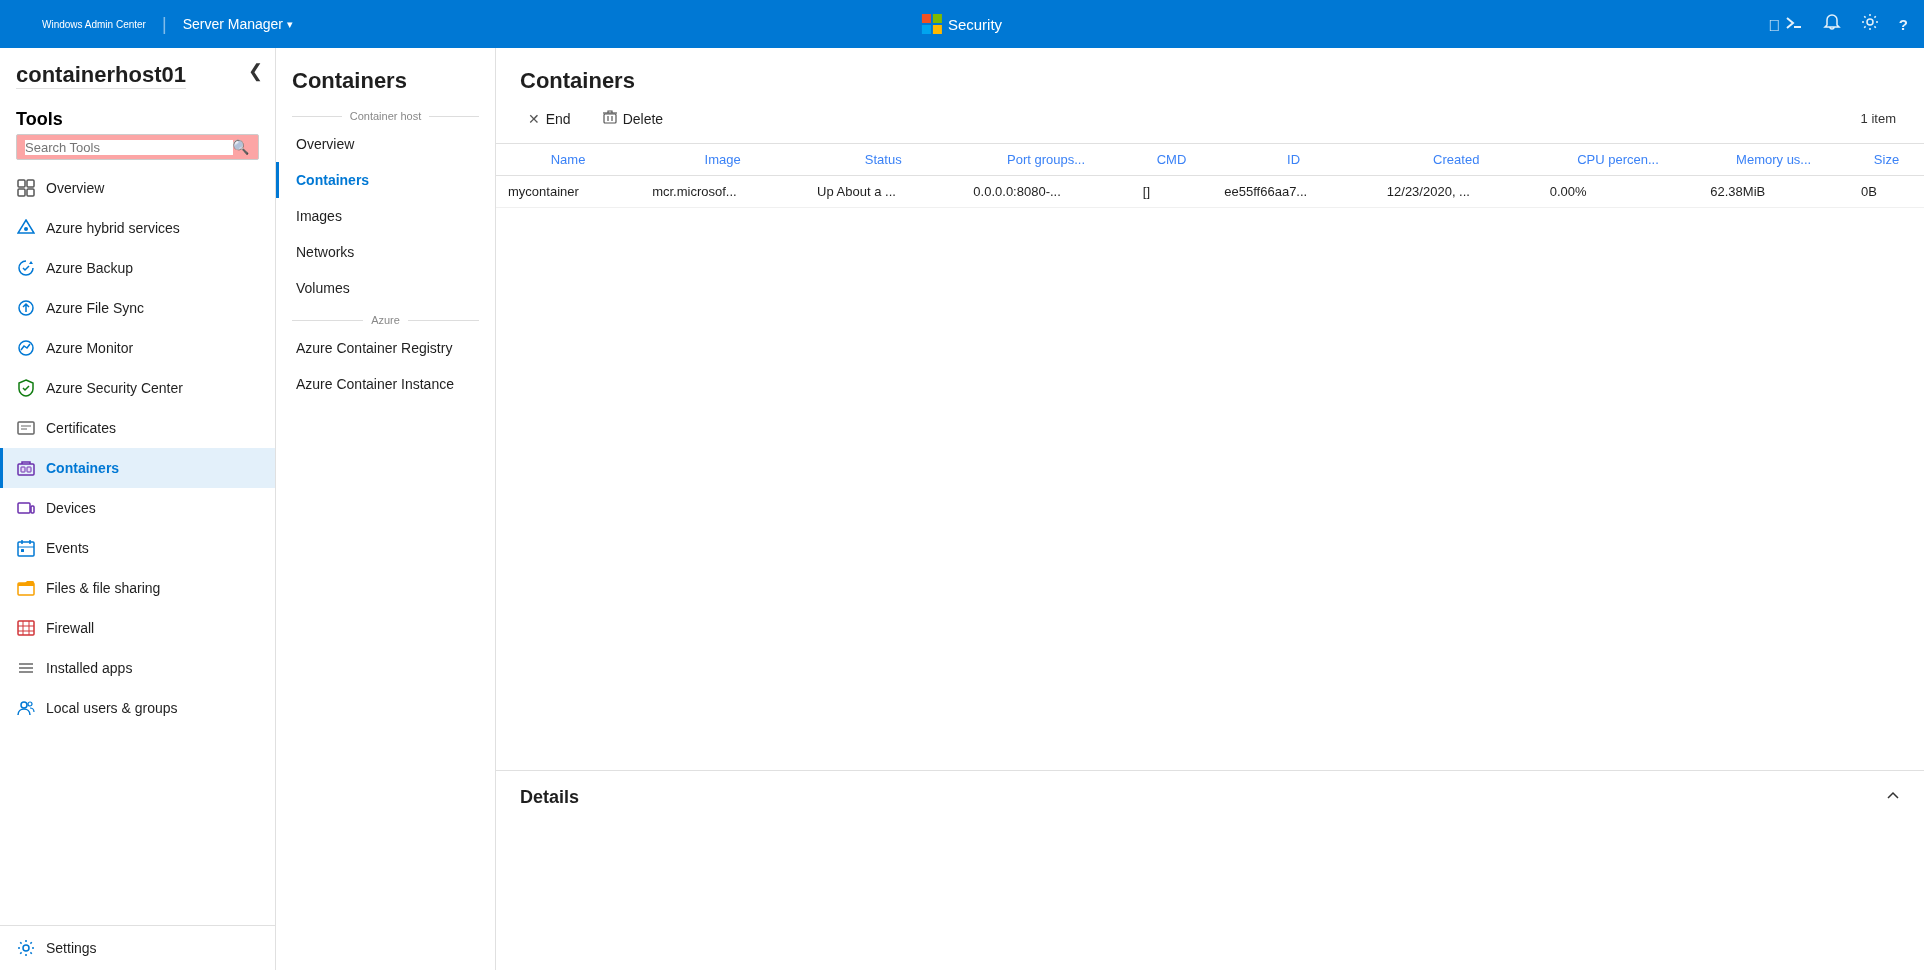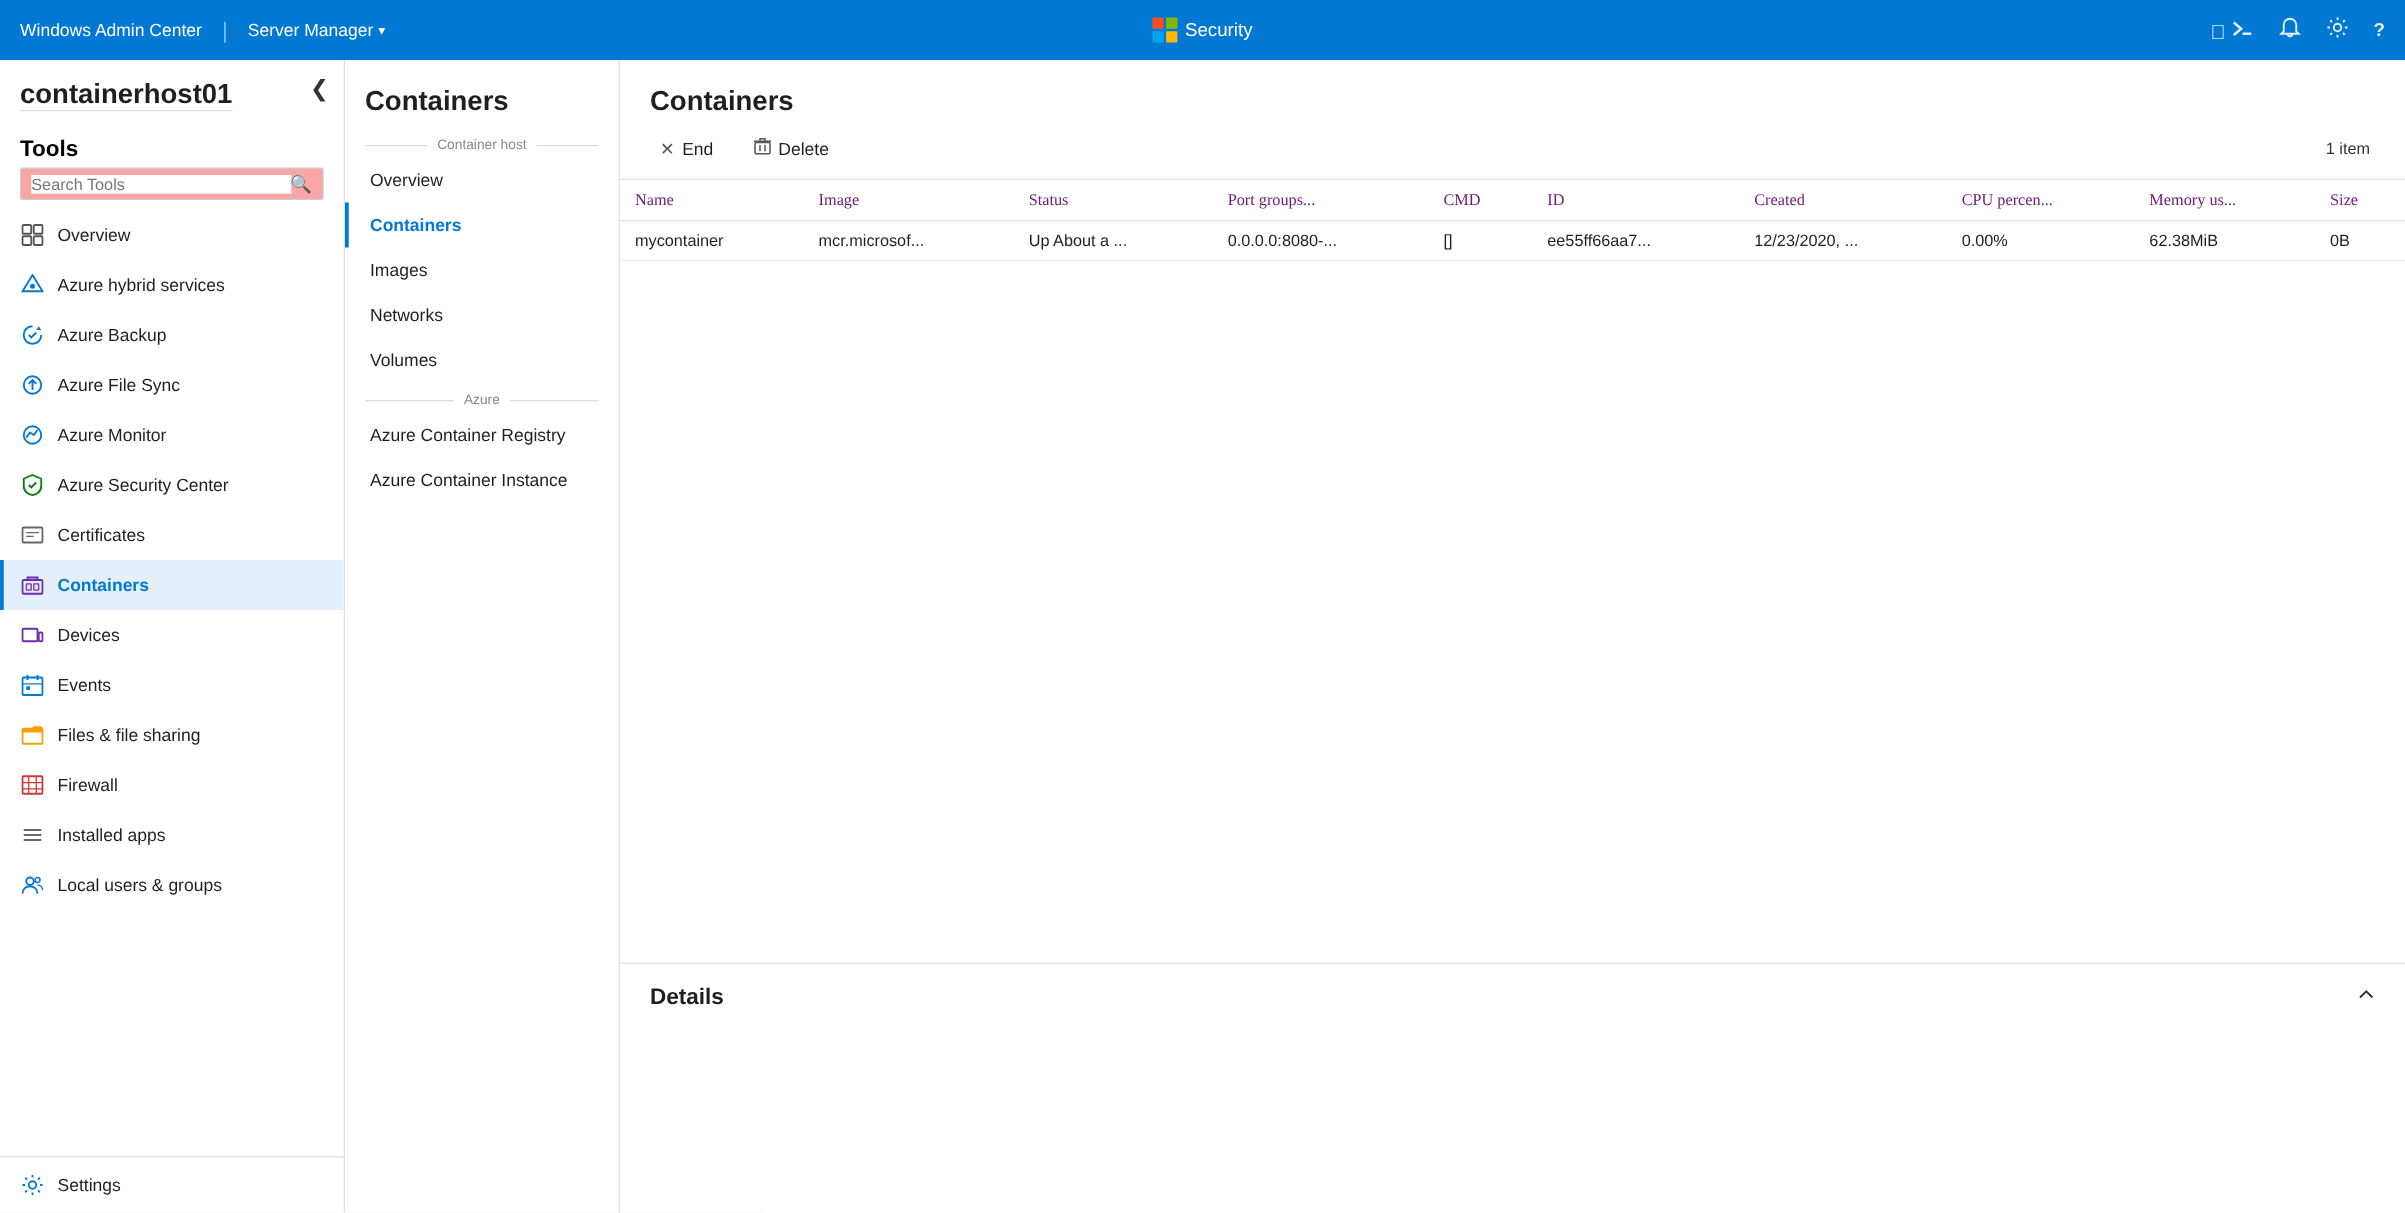--- a/index.html
+++ b/index.html
@@ -14,23 +14,24 @@
       padding: 0 16px;
       color: white;
       position: relative;
     }
     .topbar-left {
       display: flex;
       align-items: center;
       gap: 8px;
     }
     .topbar-title {
-      font-size: 14px;
+      font-size: 10px;
       font-weight: 400;
       color: white;
+      margin-left: 26px;
     }
     .topbar-divider {
       color: rgba(255,255,255,0.5);
       margin: 0 8px;
       font-size: 18px;
     }
     .topbar-server {
       display: flex;
       align-items: center;
       gap: 4px;
@@ -260,28 +261,27 @@
       overflow-y: auto;
       border-top: 1px solid #e0e0e0;
     }
     table {
       width: 100%;
       border-collapse: collapse;
       font-size: 13px;
     }
     thead th {
       padding: 8px 12px;
-      text-align: left;
+      text-align: center;
       font-weight: 400;
-      color: #701a75;
+      color: #3b82f6;
       border-bottom: 1px solid #e0e0e0;
       background: white;
       white-space: nowrap;
       font-size: 13px;
-      font-family: Liberation Serif, serif;
     }
     tbody td {
       padding: 8px 12px;
       border-bottom: 1px solid #f0f0f0;
       color: #1f1f1f;
       font-size: 13px;
     }
 
     
     .details-section {

